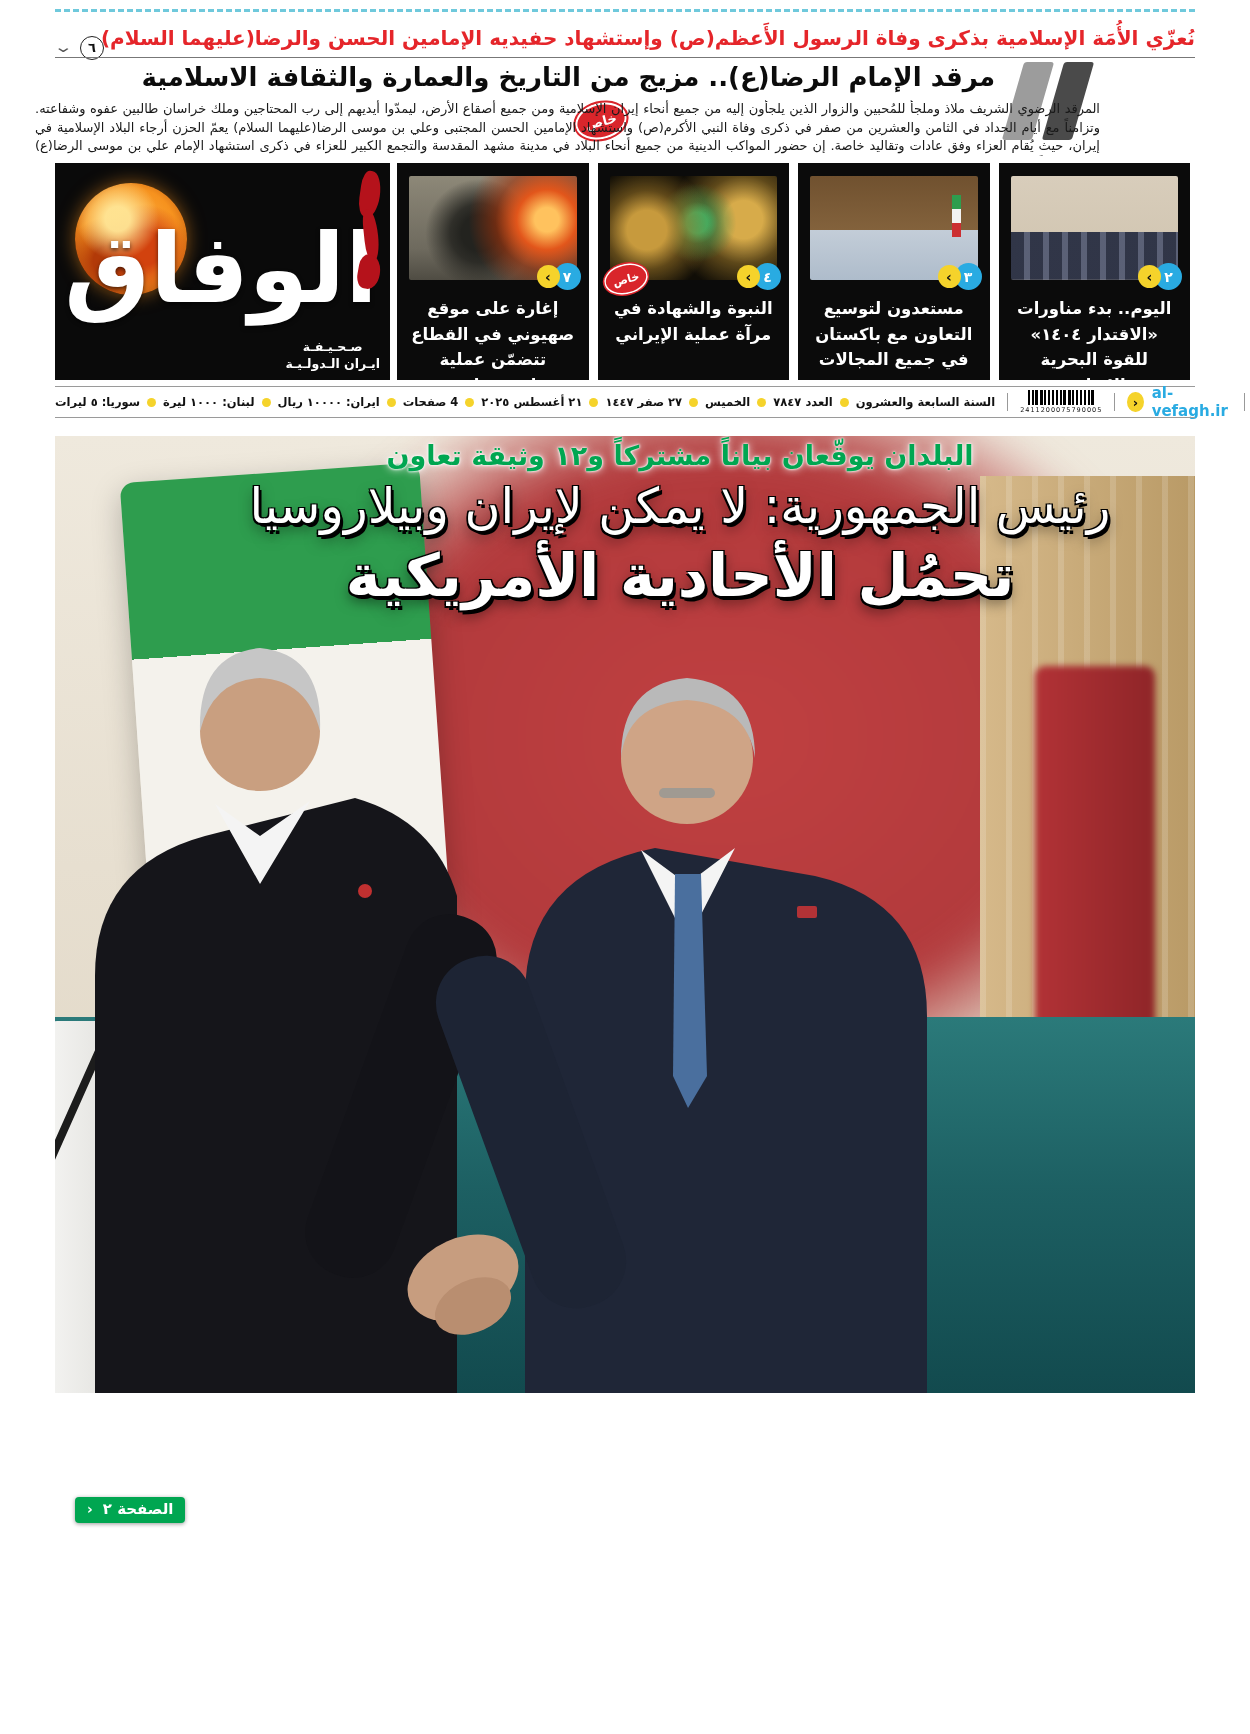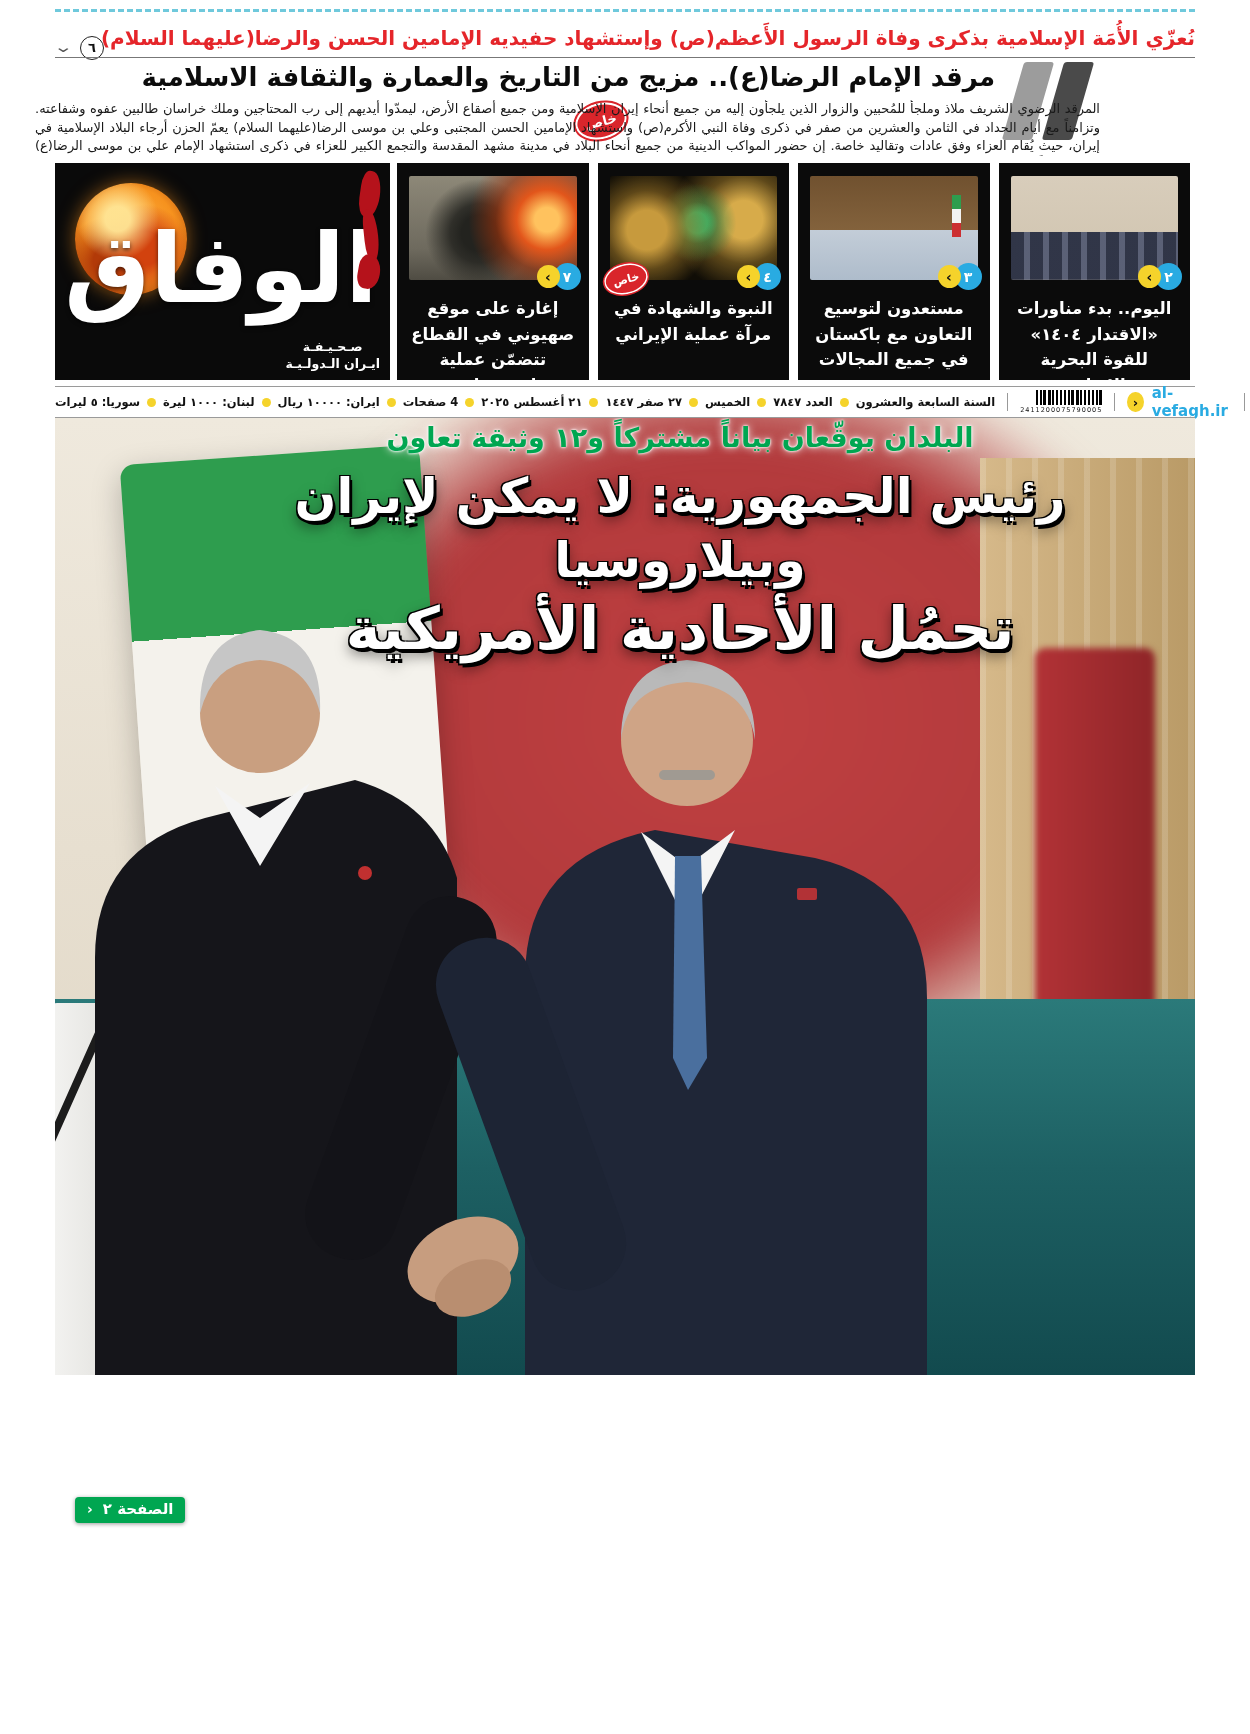--- a/index.html
+++ b/index.html
@@ -95,35 +95,35 @@
 
   
   #rule-2 { left:55px; right:55px; top:386px; border-top:1px solid #9a9a9a; }
   #rule-3 { left:55px; right:55px; top:417px; border-top:1px solid #9a9a9a; }
   #infobar { left:55px; right:55px; top:388px; height:28px; display:flex;
              align-items:center; }
   #info-items { flex:1; direction:rtl; display:flex; align-items:center; flex-wrap:nowrap;
                 gap:7px; font-size:11.5px; font-weight:bold; color:#111; white-space:nowrap; }
   .dot { width:9px; height:9px; border-radius:50%; background:#f5d32b; flex:0 0 auto; }
   .vsep { width:1px; height:18px; background:#999; margin:0 12px; flex:0 0 auto; }
-  #barcode-wrap { display:flex; flex-direction:column; align-items:flex-end; }
+  #barcode-wrap { display:flex; flex-direction:column; align-items:center; }
   #barcode { width:66px; height:15px;
              background:
                repeating-linear-gradient(90deg,#000 0 2px,transparent 2px 4px),
                repeating-linear-gradient(90deg,#000 0 1px,transparent 1px 7px);
              background-color:#fff; }
   #barcode-number { font-size:6.5px; letter-spacing:1px; color:#111; margin-top:1px; }
   .site-group { display:flex; align-items:center; gap:8px; }
   .link-arrow { width:20px; height:20px; border-radius:50%; background:#f5d32b; color:#111;
                 font-weight:bold; font-size:13px; display:flex; align-items:center;
                 justify-content:center; cursor:pointer; }
   .site { color:#29abe2; font-weight:bold; font-size:15px; cursor:pointer; }
 
   
-  #main-photo { left:55px; top:418px; width:1140px; height:957px; overflow:hidden;
+  #main-photo { left:55px; top:436px; width:1140px; height:957px; overflow:hidden;
                 background:linear-gradient(180deg,#efe9dd 0%, #e7dfd0 45%, #ded4c2 100%); }
   .ph { position:absolute; }
   #backdrop-red { left:230px; top:-60px; width:880px; height:720px; border-radius:45%;
                   background:radial-gradient(ellipse at center,#c04041 0%, #b23a3c 55%, rgba(178,58,60,0) 75%);
                   filter:blur(18px); }
   #backdrop-green { left:300px; top:560px; width:430px; height:470px; border-radius:45%;
                     background:radial-gradient(ellipse at center,#3c7d46 0%, rgba(60,125,70,0) 72%);
                     filter:blur(22px); }
   #gold-column { right:0; top:40px; width:215px; height:920px;
                  background:
@@ -147,21 +147,21 @@
             border-radius:10px 10px 0 0; }
   #mic-arm { left:28px; bottom:200px; width:8px; height:230px; background:#1c1c1c;
              transform:rotate(24deg); border-radius:4px; }
   #figures { left:0; top:0; }
 
   
   #story-text { left:0; right:0; top:4px; direction:rtl; text-align:center;
                 padding-left:170px; padding-right:60px; }
   #story-kicker { color:#00a651; font-size:27px; font-weight:bold;
                   text-shadow:0 0 8px #fff, 0 0 3px #fff, 0 0 2px #fff; }
-  #headline-1 { margin-top:12px; color:#fff; font-size:49px; font-weight:bold; line-height:1.3;
+  #headline-1 { margin-top:4px; color:#fff; font-size:49px; font-weight:normal; line-height:1.3;
                 text-shadow:3px 4px 0 #000, -1.5px -1.5px 0 #000, 1.5px -1.5px 0 #000,
                             -1.5px 1.5px 0 #000, 0 6px 14px rgba(0,0,0,.55); }
   #headline-2 { color:#fff; font-size:59px; font-weight:bold; line-height:1.25;
                 text-shadow:3px 4px 0 #000, -1.5px -1.5px 0 #000, 1.5px -1.5px 0 #000,
                             -1.5px 1.5px 0 #000, 0 6px 14px rgba(0,0,0,.55); }
 
   #page-label { left:75px; top:1497px; background:#00a651; color:#fff; font-weight:bold;
                 font-size:15px; padding:3px 12px 5px; border-radius:4px; display:flex;
                 align-items:center; gap:10px; direction:rtl; cursor:pointer;
                 box-shadow:0 1px 4px rgba(0,0,0,.4); }

